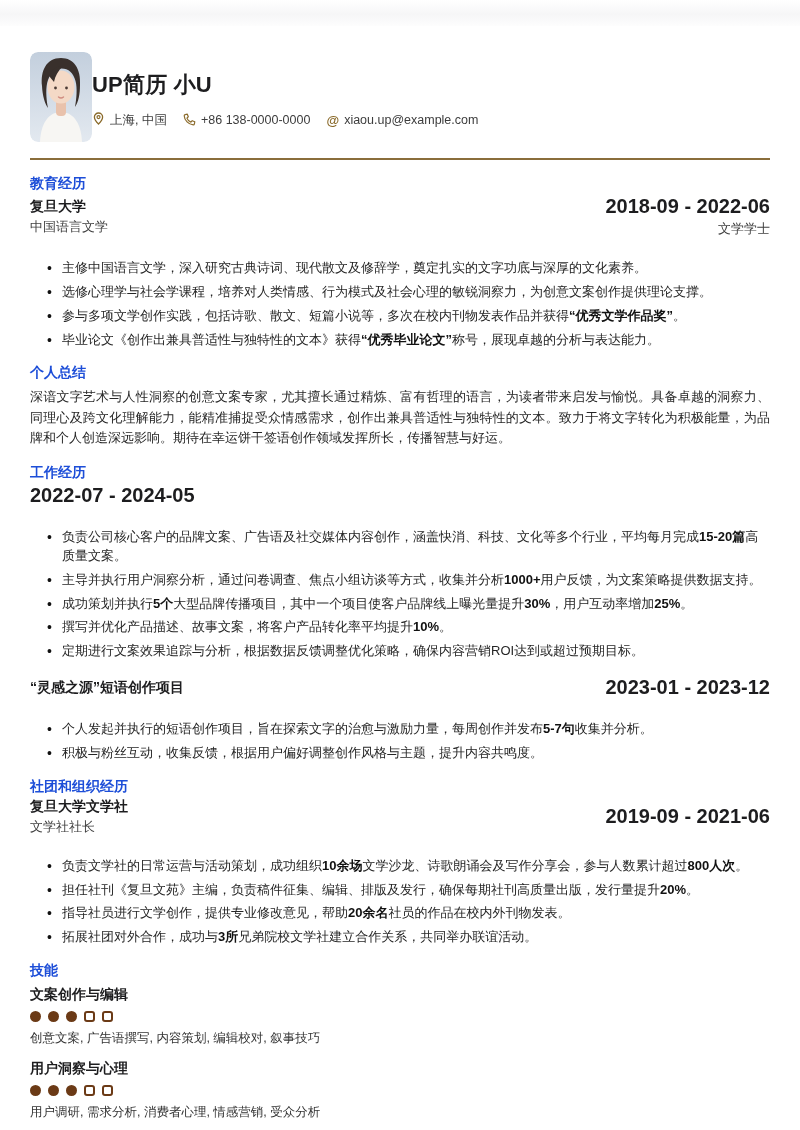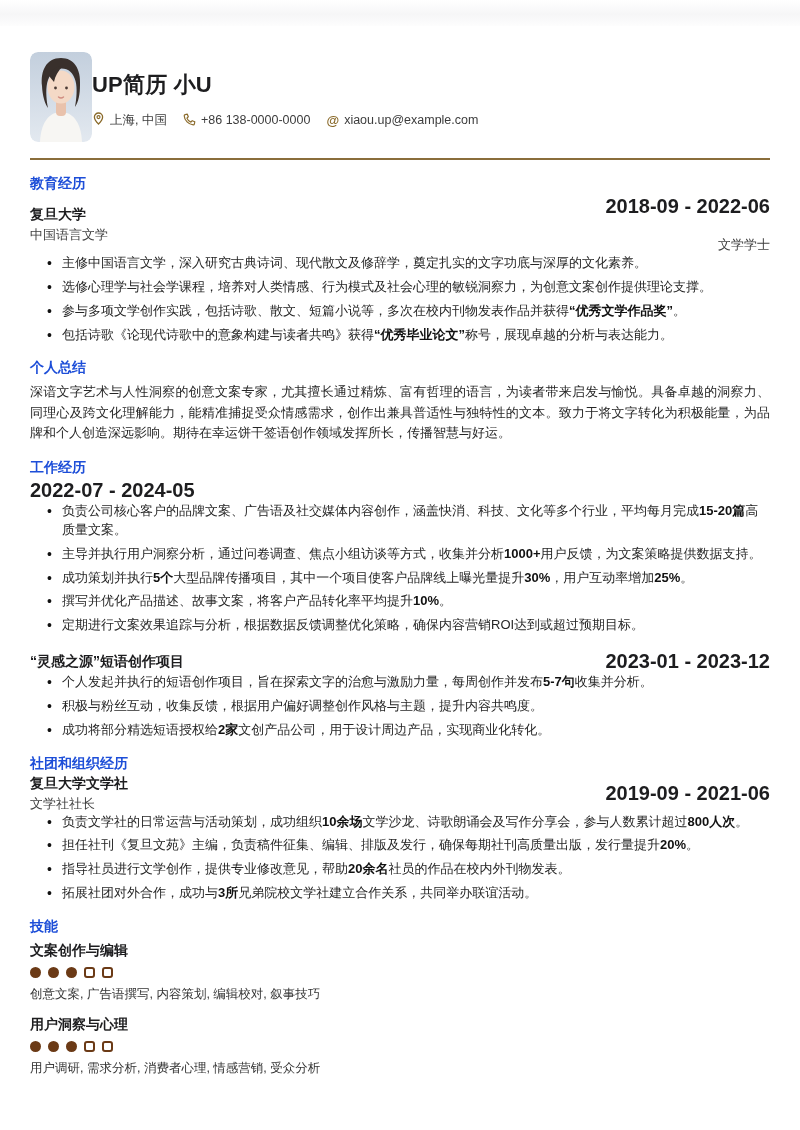--- a/index.html
+++ b/index.html
@@ -32,23 +32,23 @@
   .divider { height: 2px; background: #8a6d3b; margin: 16px 30px 0 30px; }
 
   
   section { margin-top: 15px; }
   h2.sec-title { font-size: 14px; font-weight: 700; color: #1d4ed8; }
   .entry-head { display: flex; justify-content: space-between; align-items: center; margin-top: 2px; }
   .entry-head .org { font-size: 14px; font-weight: 700; color: #1d1d1f; }
   .entry-head .role { font-size: 13px; color: #3f3f3f; margin-top: 2px; }
   .entry-head .r { text-align: right; }
   .entry-head .date { font-size: 20px; font-weight: 700; color: #1d1d1f; white-space: nowrap; }
-  .entry-head .degree { font-size: 13px; color: #3f3f3f; margin-top: 18px; }
-
-  ul.bullets { list-style: none; margin-top: 0; padding-left: 32px; }
+  .entry-head .degree { font-size: 13px; color: #3f3f3f; margin-top: 2px; }
+
+  ul.bullets { list-style: none; margin-top: 21px; padding-left: 32px; }
   ul.bullets li { position: relative; font-size: 13px; line-height: 1.45; color: #262626; margin-bottom: 5px; }
   ul.bullets li::before {
     content: "•"; position: absolute; left: -15px; top: -1px;
     color: #111; font-size: 14px;
   }
   .hl { font-weight: 700; color: #111; }
 
   .summary-text { font-size: 13px; line-height: 1.58; color: #262626; margin-top: 5px; text-align: justify; }
 
   
@@ -127,21 +127,21 @@
       </div>
       <div class="r">
         <div class="date">2018-09 - 2022-06</div>
         <div class="degree">文学学士</div>
       </div>
     </div>
     <ul class="bullets">
         <li><span>主修中国语言文学，深入研究古典诗词、现代散文及修辞学，奠定扎实的文字功底与深厚的文化素养。</span></li>
         <li><span>选修心理学与社会学课程，培养对人类情感、行为模式及社会心理的敏锐洞察力，为创意文案创作提供理论支撑。</span></li>
         <li><span>参与多项文学创作实践，包括诗歌、散文、短篇小说等，多次在校内刊物发表作品并获得</span><span class="hl">“优秀文学作品奖”</span><span>。</span></li>
-        <li><span>包括诗歌《论现代诗歌中的意象构建与读者共鸣》获得</span><span class="hl">“优秀毕业论文”</span><span>称号，展现卓越的分析与表达能力。</span></li>
+        <li><span>毕业论文《创作出兼具普适性与独特性的文本》获得</span><span class="hl">“优秀毕业论文”</span><span>称号，展现卓越的分析与表达能力。</span></li>
       </ul>
   </section>
 
   <section>
     <h2 class="sec-title">个人总结</h2>
     <p class="summary-text">深谙文字艺术与人性洞察的创意文案专家，尤其擅长通过精炼、富有哲理的语言，为读者带来启发与愉悦。具备卓越的洞察力、同理心及跨文化理解能力，能精准捕捉受众情感需求，创作出兼具普适性与独特性的文本。致力于将文字转化为积极能量，为品牌和个人创造深远影响。期待在幸运饼干签语创作领域发挥所长，传播智慧与好运。</p>
   </section>
 
   <section>
     <h2 class="sec-title">工作经历</h2>
@@ -164,21 +164,20 @@
       <div class="l">
         <div class="org">“灵感之源”短语创作项目</div>
       </div>
       <div class="r">
         <div class="date">2023-01 - 2023-12</div>
       </div>
     </div>
     <ul class="bullets">
         <li><span>个人发起并执行的短语创作项目，旨在探索文字的治愈与激励力量，每周创作并发布</span><span class="hl">5-7句</span><span>收集并分析。</span></li>
         <li><span>积极与粉丝互动，收集反馈，根据用户偏好调整创作风格与主题，提升内容共鸣度。</span></li>
-        <li><span>成功将部分精选短语授权给</span><span class="hl">2家</span><span>文创产品公司，用于设计周边产品，实现商业化转化。</span></li>
       </ul>
   </section>
 
   <section>
     <h2 class="sec-title">社团和组织经历</h2>
     <div class="entry-head">
       <div class="l">
         <div class="org">复旦大学文学社</div>
         <div class="role">文学社社长</div>
       </div>

